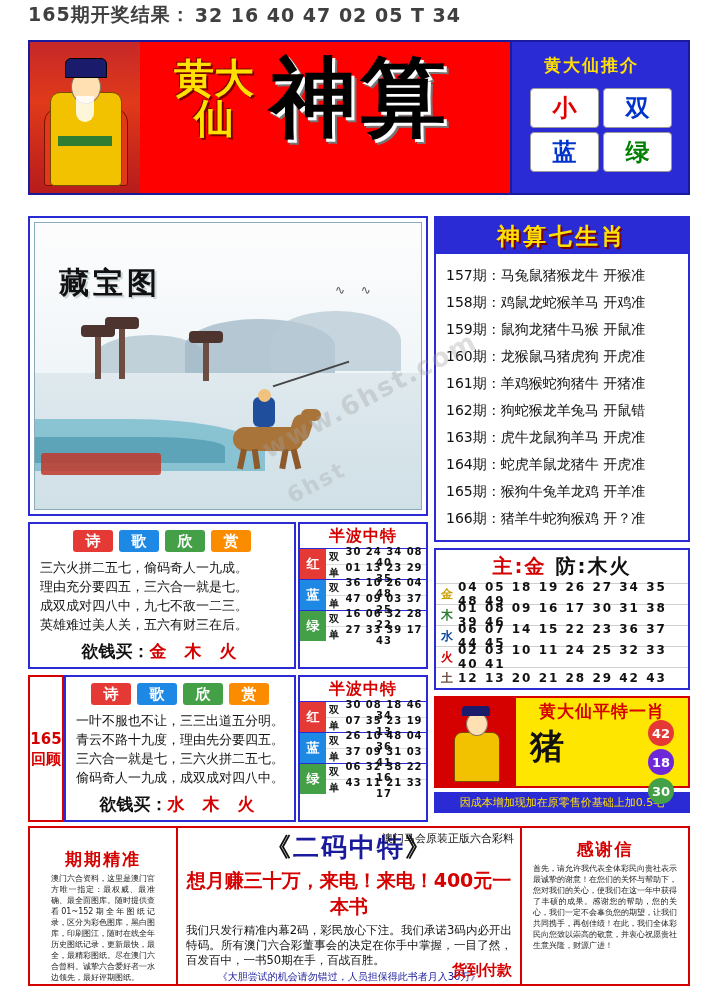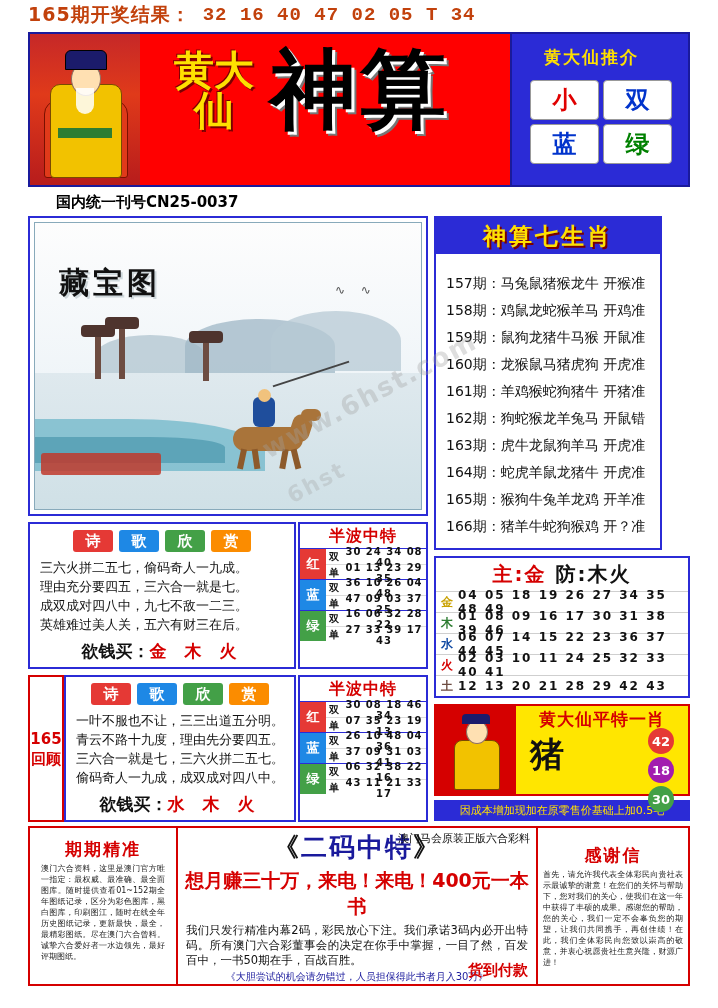--- a/index.html
+++ b/index.html
@@ -9,29 +9,29 @@
     font-family:"DejaVu Sans","Liberation Sans",sans-serif;
     overflow:hidden;
     position:relative;
   }
   .page{position:relative;width:718px;height:1008px;background:#fff;}
 
   
   .topline{
     position:absolute;left:0;top:0;width:718px;height:30px;
     display:flex;align-items:center;
-    font-size:19px;font-weight:bold;color:#c2410c;letter-spacing:1px;
+    font-size:19px;font-weight:bold;color:#404040;letter-spacing:1px;
     padding-left:28px;box-sizing:border-box;
   }
   .topline .lbl{white-space:nowrap;}
-  .topline .nums{margin-left:12px;white-space:nowrap;font-family:Liberation Mono, monospace;}
+  .topline .nums{margin-left:4px;white-space:nowrap;}
 
   
   .banner{
-    position:absolute;left:28px;top:32px;width:662px;height:155px;
+    position:absolute;left:28px;top:40px;width:662px;height:155px;
     border:2px solid #1a1a9c;box-sizing:border-box;background:#0f172a;
     display:flex;
     text-decoration:underline;
   }
   .banner-left{
     width:110px;height:100%;
     background:linear-gradient(180deg,#c62828 0%,#e03a1a 40%,#b71c1c 100%);
     position:relative;overflow:hidden;
   }
   
@@ -198,30 +198,30 @@
   .row2{width:400px;margin-top:6px;display:flex;}
   .hg{
     width:36px;border:2px solid #d50000;box-sizing:border-box;background:#fff;
     display:flex;flex-direction:column;align-items:center;justify-content:center;
     color:#d50000;font-size:15px;font-weight:bold;line-height:20px;
   }
   .hg .q{font-size:15px;}
 
   
   .zodiac{
-    width:228px;border:2px solid #2b2bd6;box-sizing:border-box;background:#fff;
+    width:256px;border:2px solid #2b2bd6;box-sizing:border-box;background:#fff;
   }
   .zodiac-hd{
     height:36px;background:#2b2bd6;display:flex;align-items:center;justify-content:center;
   }
   .zodiac-hd span{
     color:#ffe000;font-size:23px;font-weight:bold;letter-spacing:3px;
     text-shadow:2px 2px 0 #7a0000;
   }
-  .zodiac-list{padding:16px 4px 8px 10px;}
+  .zodiac-list{padding:8px 4px 8px 10px;}
   .zodiac-list .zrow{font-size:14px;line-height:27px;color:#111;white-space:nowrap;}
 
   .zhufang{
     width:256px;margin-top:6px;border:2px solid #2b2bd6;box-sizing:border-box;background:#fff;
   }
   .zf-title{
     text-align:center;font-size:20px;font-weight:bold;padding:3px 0;color:#d50000;
     letter-spacing:2px;
   }
   .zf-title .b{color:#111;}
@@ -250,51 +250,51 @@
   }
   .pt-word{
     position:absolute;left:14px;top:26px;font-size:34px;font-weight:bold;color:#111;
   }
   .pt-balls{position:absolute;right:6px;top:22px;width:34px;}
   .ball{
     width:26px;height:26px;border-radius:50%;color:#fff;font-size:13px;font-weight:bold;
     display:flex;align-items:center;justify-content:center;margin-bottom:3px;
   }
   .ball.r{background:#e53935;}
-  .ball.b{background:#a21caf;}
+  .ball.b{background:#6d28d9;}
   .ball.g{background:#43a047;}
   .note{
     width:256px;margin-top:4px;background:#2b2bd6;color:#ffe000;
     font-size:11px;text-align:center;padding:3px 0;box-sizing:border-box;
   }
 
   
   .bottom{
     position:absolute;left:28px;top:826px;width:662px;height:160px;
     border:2px solid #d50000;box-sizing:border-box;background:#fff;display:flex;
   }
-  .b1{width:148px;border-right:2px solid #d50000;box-sizing:border-box;padding:8px;}
+  .b1{width:148px;border-right:2px solid #d50000;box-sizing:border-box;padding:18px;}
   .b1-t{text-align:center;font-size:17px;font-weight:bold;color:#d50000;letter-spacing:2px;padding:2px 0;}
   .b1-body{font-size:8px;line-height:11px;color:#222;text-align:justify;padding:0 3px;}
   .b2{flex:1;border-right:2px solid #d50000;box-sizing:border-box;position:relative;padding:2px;}
   .b2-t{
     text-align:center;font-size:26px;font-weight:bold;color:#1a1a9c;letter-spacing:2px;
     text-shadow:1px 1px 0 #fff;
   }
   .b2-t .bk{color:#111;}
   .b2-sub{text-align:center;font-size:19px;font-weight:bold;color:#d50000;margin-top:3px;}
   .b2-para{font-size:11.5px;line-height:15px;color:#111;padding:3px 6px 0;text-align:justify;}
   .b2-note{font-size:10px;color:#1a1a9c;text-align:center;margin-top:2px;}
   .b2-pay{
     position:absolute;right:8px;bottom:4px;font-size:15px;font-weight:bold;color:#d50000;
   }
   .b2-right-lbl{
     position:absolute;right:6px;top:4px;font-size:11px;color:#111;line-height:13px;text-align:center;
   }
-  .b3{width:150px;box-sizing:border-box;padding:2px;margin-top:12px;}
+  .b3{width:166px;box-sizing:border-box;padding:8px;}
   .b3-t{text-align:center;font-size:17px;font-weight:bold;color:#d50000;letter-spacing:2px;padding:2px 0;}
   .b3-body{font-size:8px;line-height:11px;color:#222;text-align:justify;padding:0 3px;}
 </style>
 </head>
 <body>
 
 <div class="page">
 
   <div class="topline">
     <span class="lbl">165期开奖结果：</span>
@@ -320,21 +320,20 @@
       <div class="br-title">黄大仙推介</div>
       <div class="br-grid">
         <div class="br-cell c-red">小</div>
         <div class="br-cell c-blue">双</div>
         <div class="br-cell c-blue">蓝</div>
         <div class="br-cell c-green">绿</div>
       </div>
     </div>
   </div>
 
-  <div class="issn">国内统一刊号CN25-0037</div>
 
   <div class="left-col">
 
     <div class="treasure">
       <div class="treasure-inner">
         <div class="hill h3"></div>
           <div class="hill h1"></div>
           <div class="hill h2"></div>
         <div class="ground"></div>
         <div class="river"></div>

